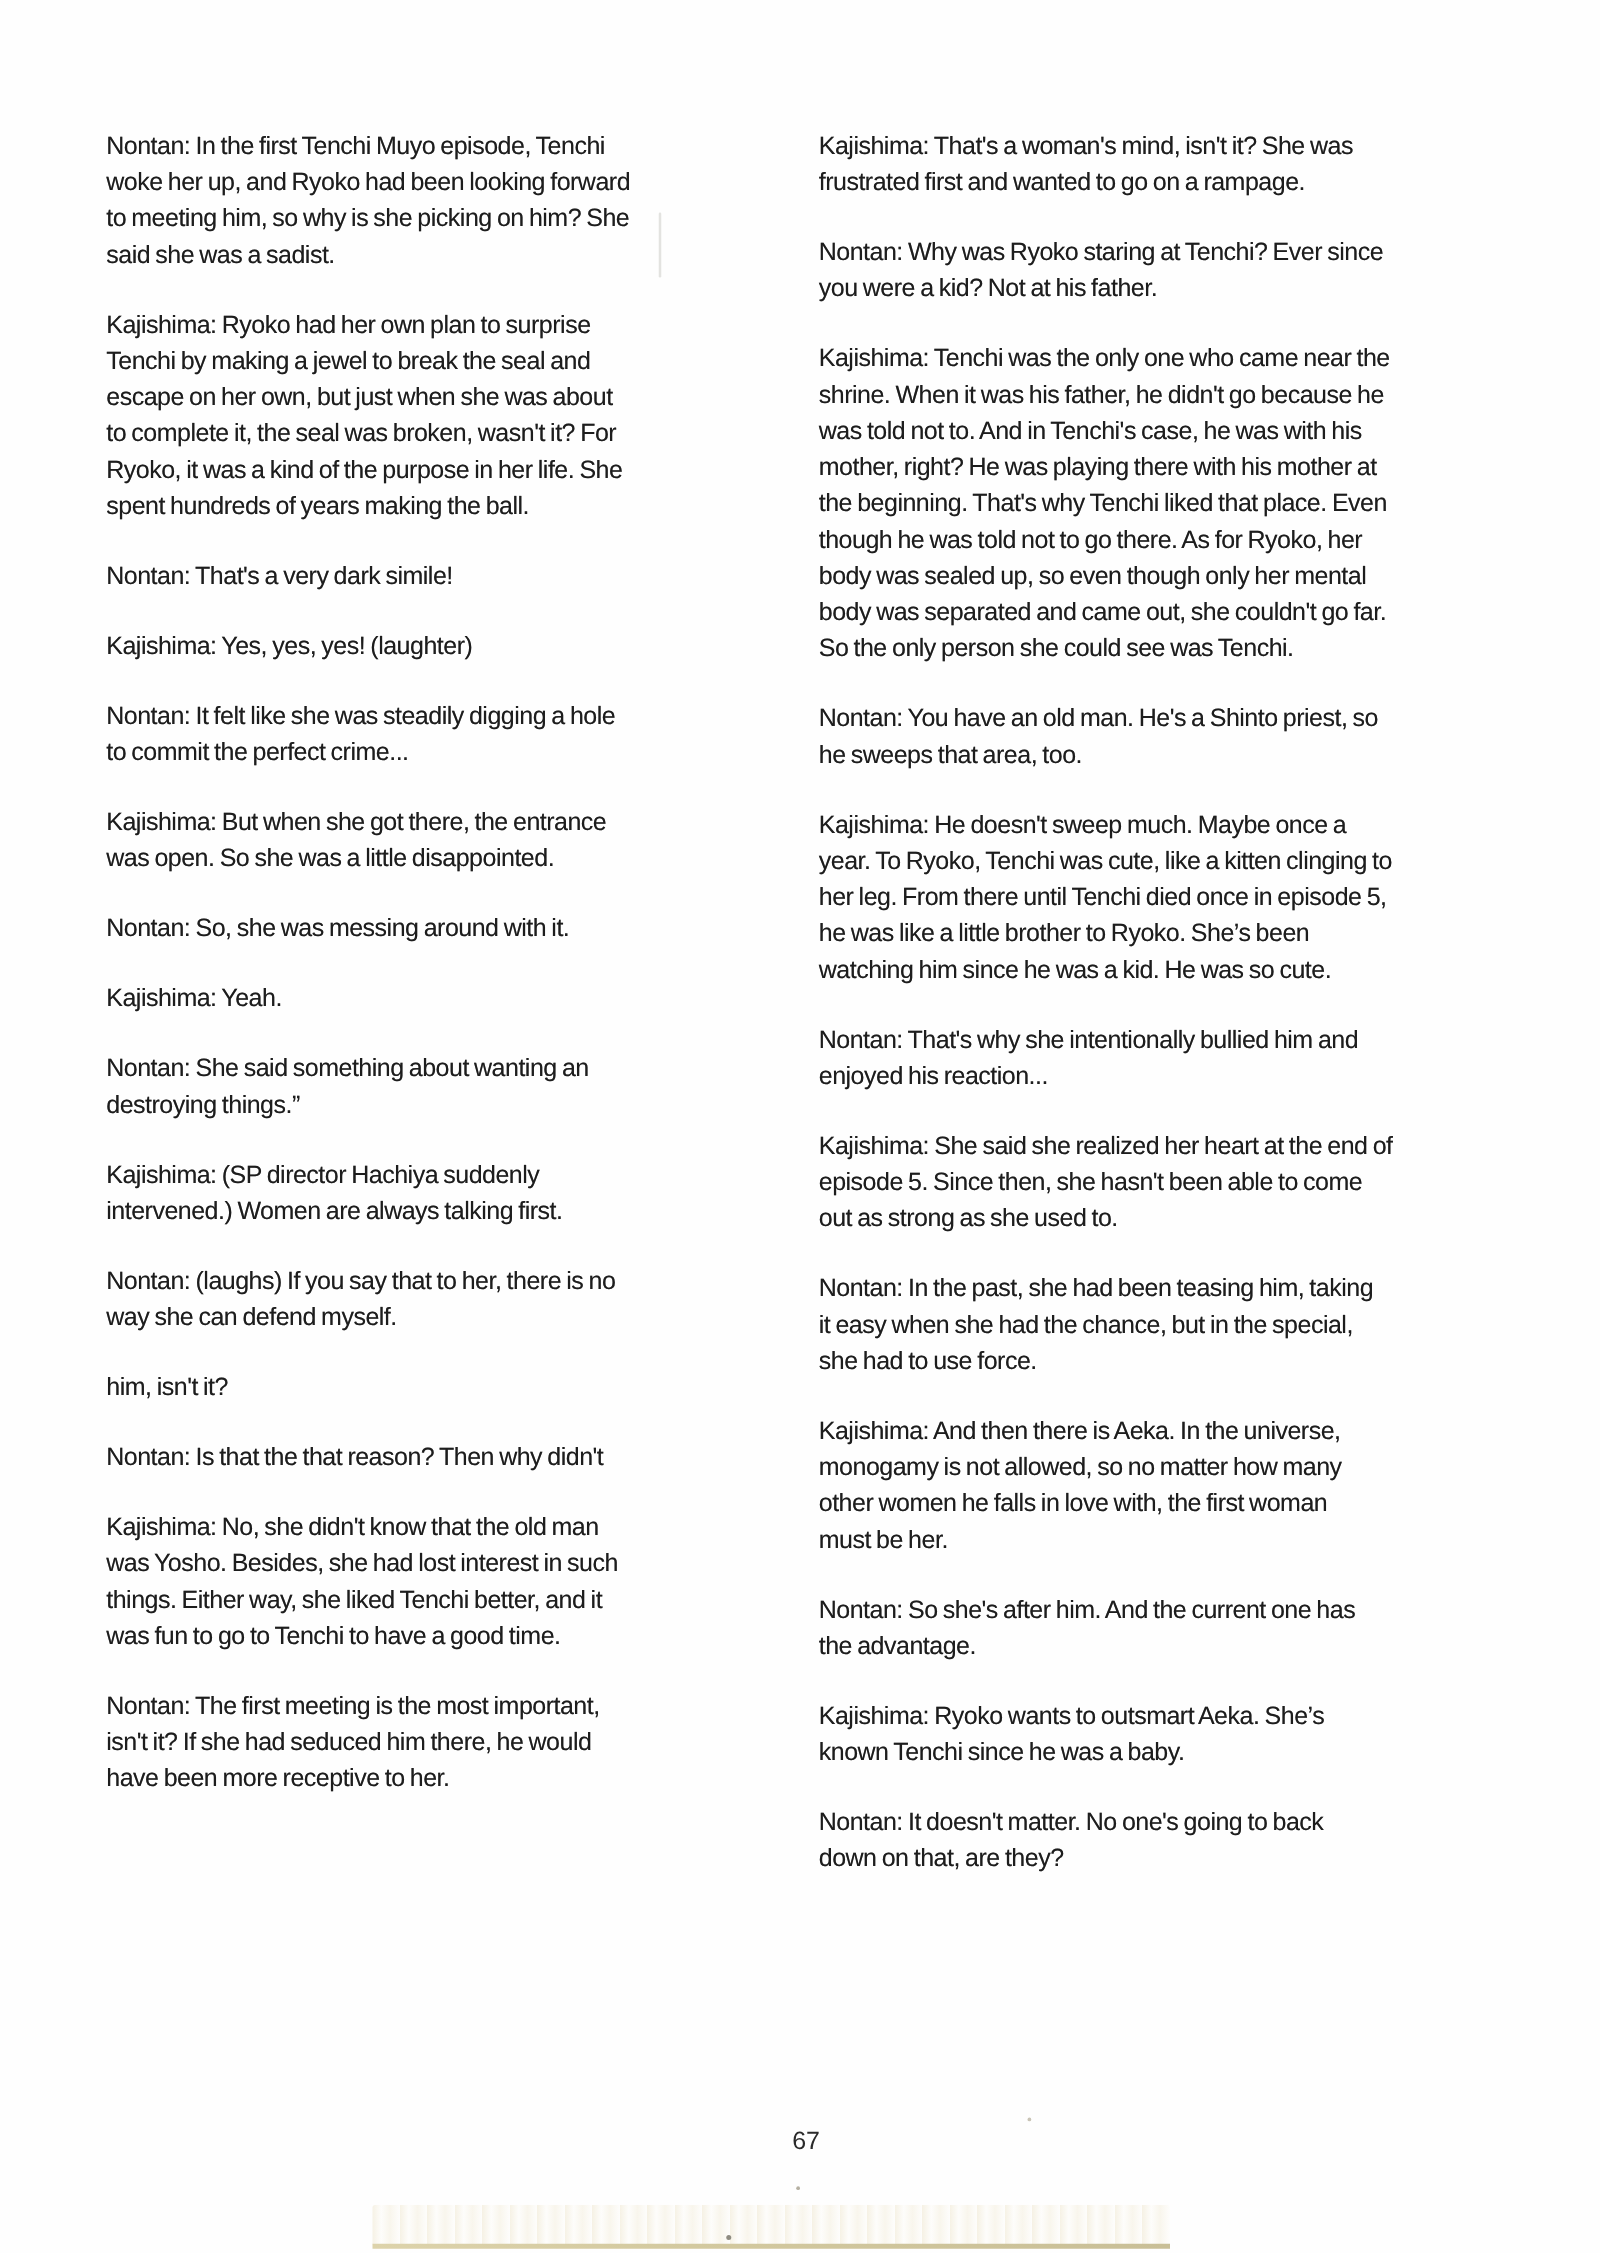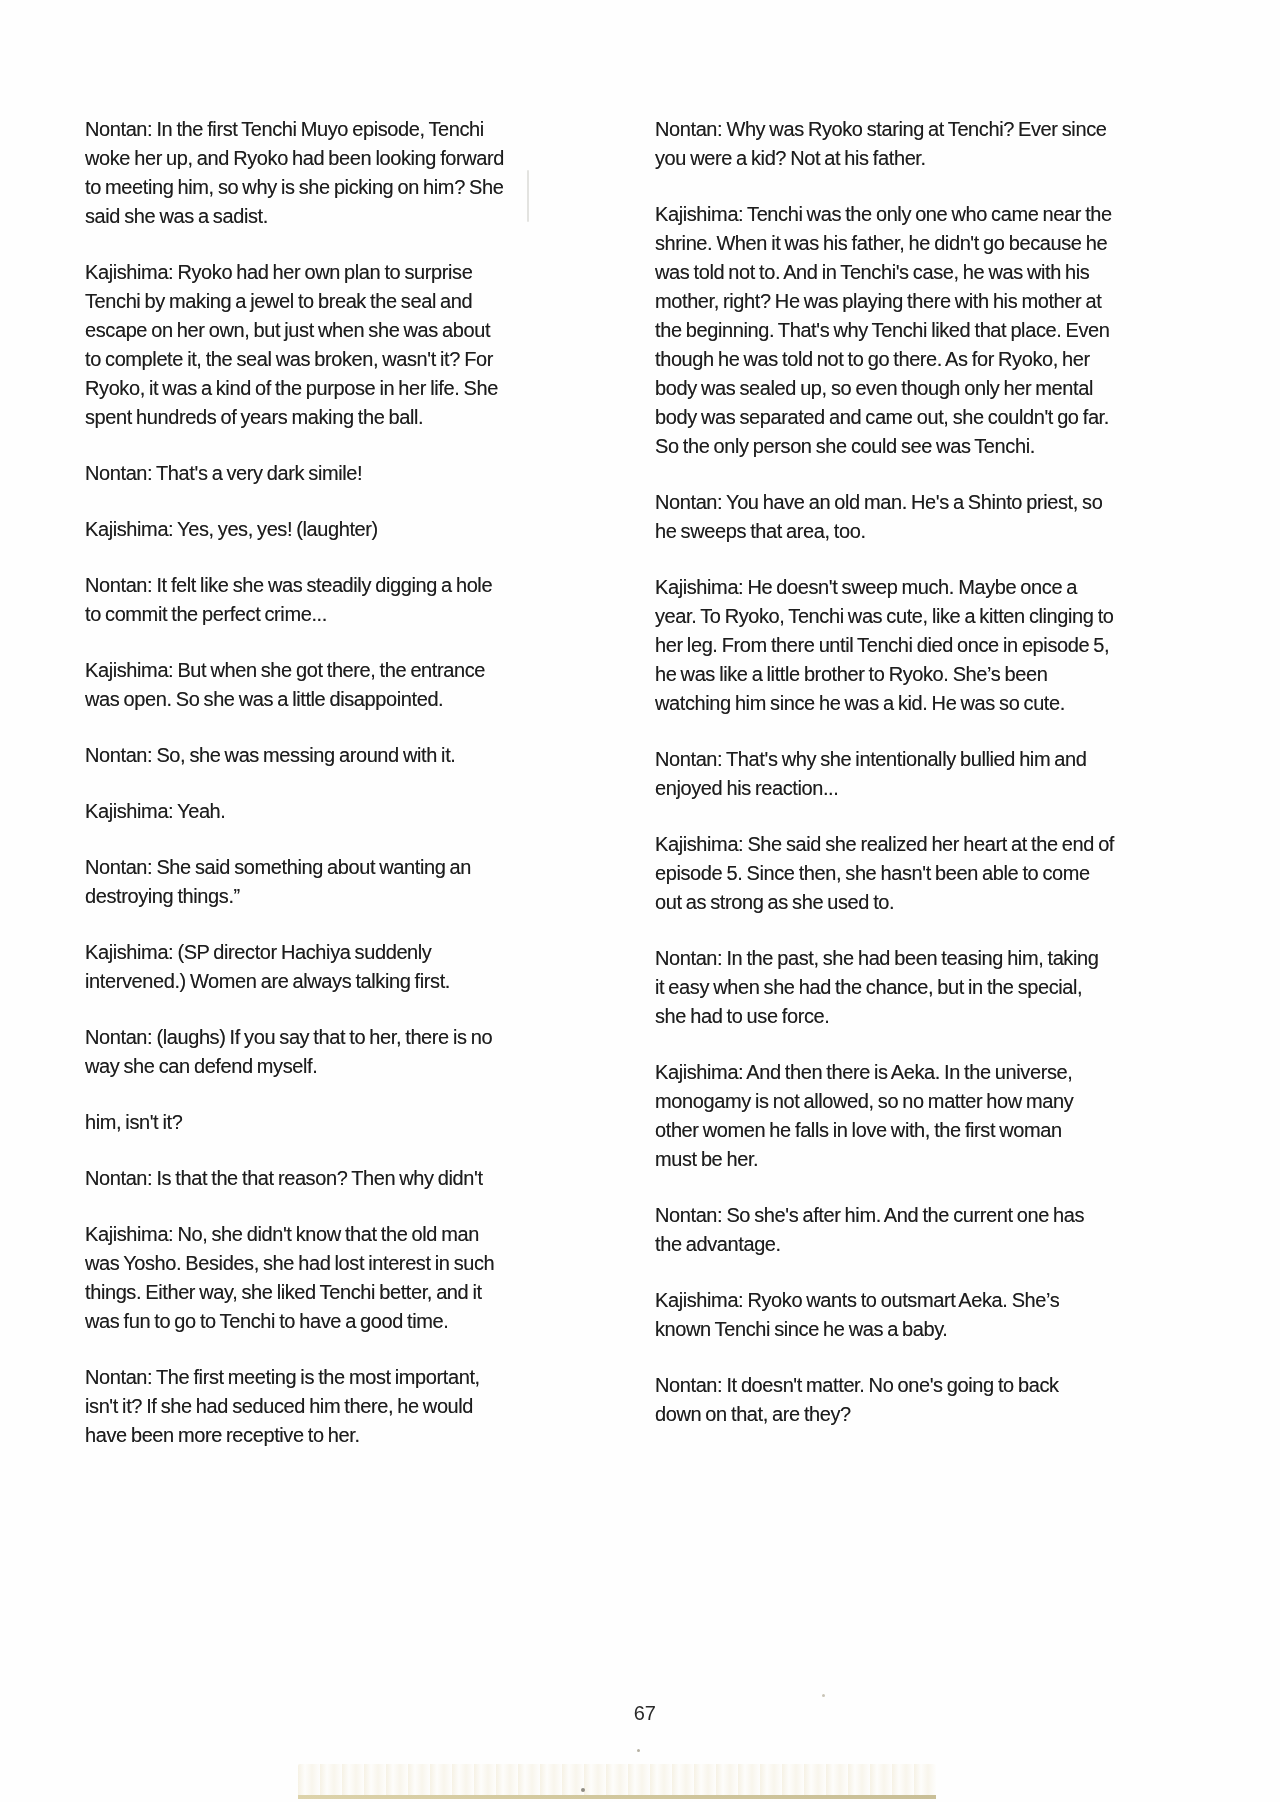--- a/index.html
+++ b/index.html
@@ -18,21 +18,21 @@
   .page{position:absolute;inset:0;}
   .column{
     position:absolute;top:103px;
     color:var(--text-color);
     font-size:20px;line-height:29px;
     letter-spacing:-0.4px;word-spacing:-1px;
     text-shadow:0 0 0.4px rgba(20,20,20,0.5);
   }
   .column.left{left:85px;width:505px;}
   .column.right{left:655px;width:480px;}
-  .para{margin:12px 0 27px 0;}
+  .para{margin:0 0 27px 0;}
   .para:last-child{margin-bottom:0;}
   .line{white-space:nowrap;}
   .page-number{
     position:absolute;left:608px;top:1701px;width:48px;
     text-align:right;
     color:#2a2a2a;font-size:20px;line-height:24px;
     letter-spacing:0;
   }
   .smudge-line{
     position:absolute;left:527px;top:170px;width:2px;height:52px;
@@ -120,20 +120,24 @@
         <div class="line">was fun to go to Tenchi to have a good time.</div>
       </div>
       <div class="para">
         <div class="line">Nontan: The first meeting is the most important,</div>
         <div class="line">isn't it? If she had seduced him there, he would</div>
         <div class="line">have been more receptive to her.</div>
       </div>
     </div>
 
   <div class="column right">
+      <div class="para">
+        <div class="line">Kajishima: That's a woman's mind, isn't it? She was</div>
+        <div class="line">frustrated first and wanted to go on a rampage.</div>
+      </div>
       <div class="para">
         <div class="line">Nontan: Why was Ryoko staring at Tenchi? Ever since</div>
         <div class="line">you were a kid? Not at his father.</div>
       </div>
       <div class="para">
         <div class="line">Kajishima: Tenchi was the only one who came near the</div>
         <div class="line">shrine. When it was his father, he didn't go because he</div>
         <div class="line">was told not to. And in Tenchi's case, he was with his</div>
         <div class="line">mother, right? He was playing there with his mother at</div>
         <div class="line">the beginning. That's why Tenchi liked that place. Even</div>

